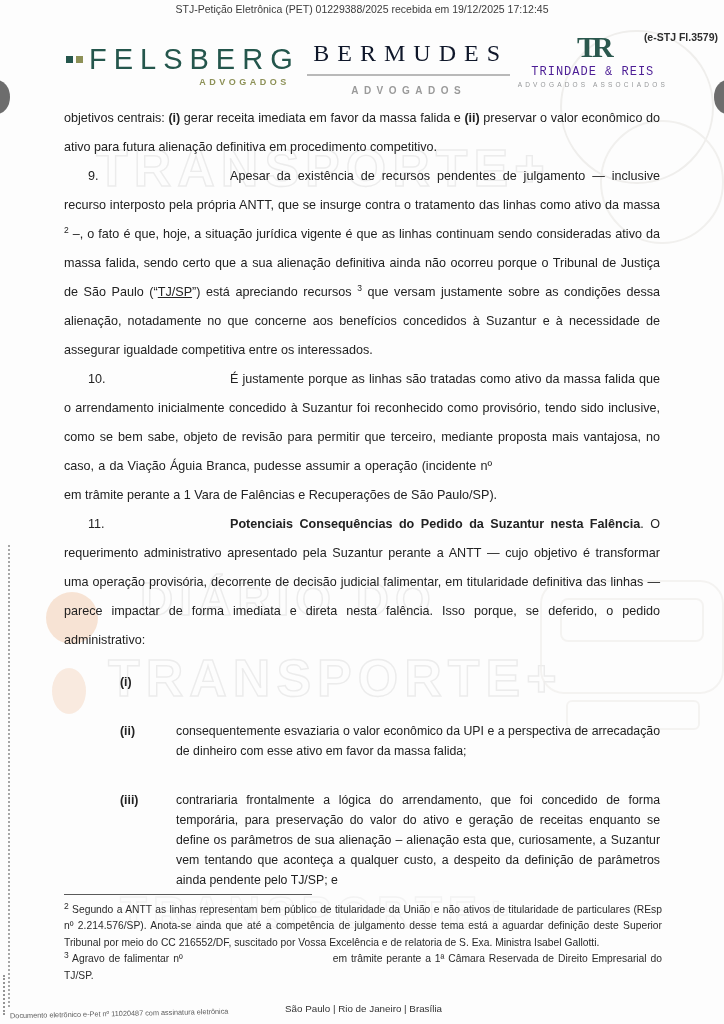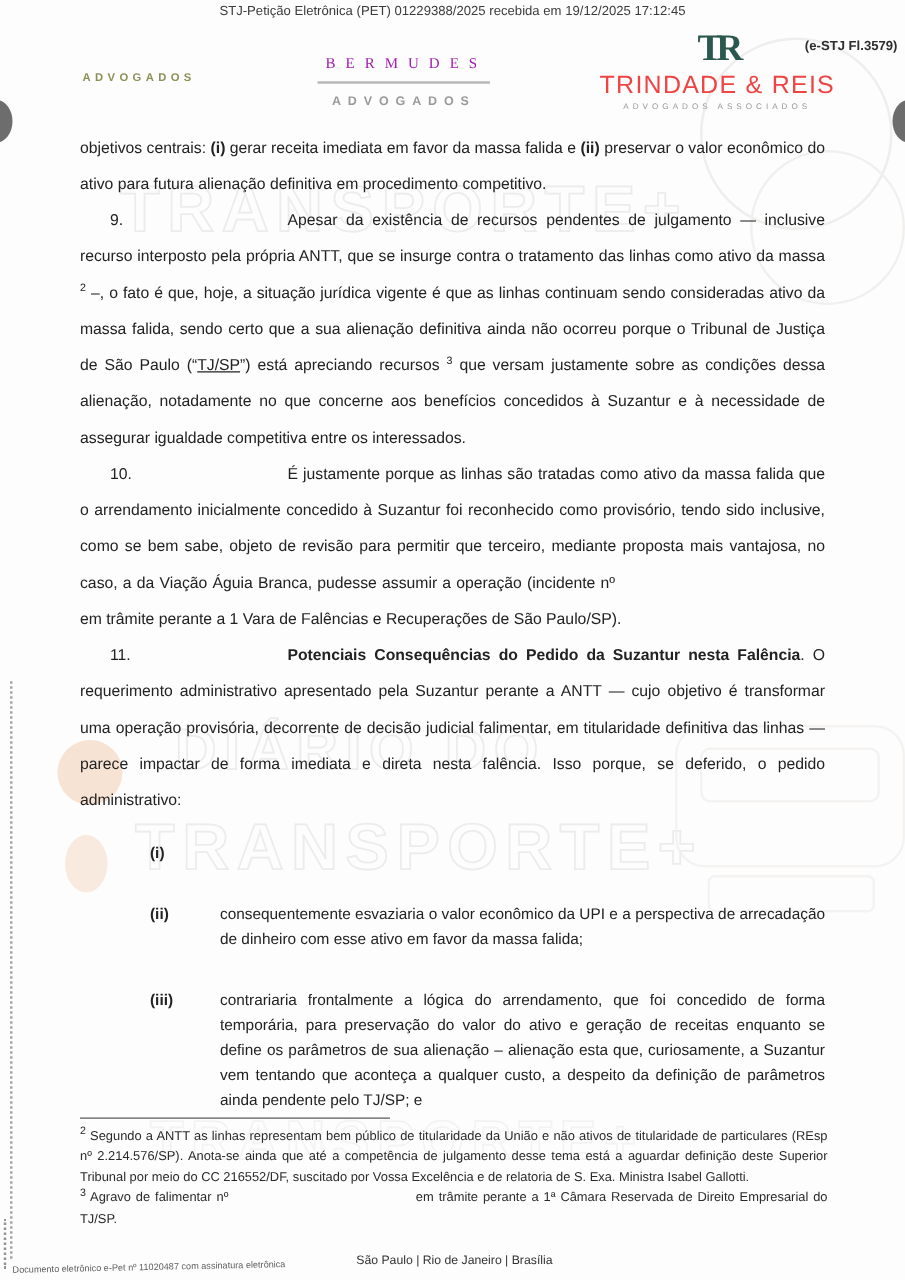--- a/index.html
+++ b/index.html
@@ -30,30 +30,30 @@
   .logos{position:absolute;top:34px;left:66px;right:56px;display:flex;
       justify-content:space-between;align-items:center;}
   .felsberg .f-row{display:flex;align-items:center;}
   .felsberg .sq{width:7px;height:7px;display:inline-block;margin-right:3px;}
   .felsberg .sq1{background:#24564c;}
   .felsberg .sq2{background:#8d9157;margin-right:6px;}
   .felsberg .f-name{font-size:29px;letter-spacing:7px;color:#24564c;font-weight:500;}
   .felsberg .f-sub{text-align:right;padding-right:10px;font-size:9px;
       letter-spacing:3.5px;color:#8d9157;font-weight:bold;margin-top:1px;}
   .bermudes{text-align:center;margin-top:6px;}
-  .bermudes .b-name{font-family:"Liberation Serif",serif;font-size:12px;
-      letter-spacing:8px;color:#a21caf;padding:0 2px 7px 6px;
+  .bermudes .b-name{font-family:"Liberation Serif",serif;font-size:24px;
+      letter-spacing:8px;color:#0f172a;padding:0 2px 7px 6px;
       border-bottom:2px solid #b9b9b9;}
   .bermudes .b-sub{font-size:10px;letter-spacing:5.5px;color:#9a9a9a;
       margin-top:9px;font-weight:bold;}
   .trindade{text-align:center;margin-top:-10px;}
   .trindade .t-mono{font-family:"Liberation Serif",serif;font-size:30px;
       font-weight:bold;color:#2b584e;letter-spacing:-5px;line-height:1;}
-  .trindade .t-name{font-family:Liberation Sans, sans-serif;font-size:20px;
-      color:#ef4444;letter-spacing:1px;margin-top:3px;}
+  .trindade .t-name{font-family:Liberation Mono, monospace;font-size:12px;
+      color:#4c1d95;letter-spacing:1px;margin-top:3px;}
   .trindade .t-sub{font-size:6.5px;letter-spacing:3.2px;color:#96989a;margin-top:2px;}
   
   .body-col{position:absolute;top:104px;left:64px;width:596px;
       font-size:12.6px;line-height:29px;text-align:justify;color:#222;}
   .para{}
   .num{display:inline-block;width:166px;padding-left:24px;box-sizing:border-box;}
   .gap{display:inline-block;width:168px;}
   sup{font-size:8.5px;line-height:0;}
   .items{margin-top:17px;}
   .item{display:flex;margin-top:29px;line-height:20px;font-size:12.3px;}
@@ -95,20 +95,25 @@
   <div class="corner-smudge" style="right:-16px;top:80px;"></div>
 
   <div class="micro-strip"></div>
   <div class="micro-strip2"></div>
 
   <div class="hdr">STJ-Petição Eletrônica (PET) 01229388/2025 recebida em 19/12/2025 17:12:45</div>
   <div class="hdr-folio">(e-STJ Fl.3579)</div>
 
   <div class="logos">
     <div class="felsberg">
+      <div class="f-row">
+        <span class="sq sq1"></span>
+        <span class="sq sq2"></span>
+        <span class="f-name">FELSBERG</span>
+      </div>
       <div class="f-sub">ADVOGADOS</div>
     </div>
     <div class="bermudes">
       <div class="b-name">BERMUDES</div>
       <div class="b-sub">ADVOGADOS</div>
     </div>
     <div class="trindade">
       <div class="t-mono">TR</div>
       <div class="t-name">TRINDADE &amp; REIS</div>
       <div class="t-sub">ADVOGADOS ASSOCIADOS</div>

